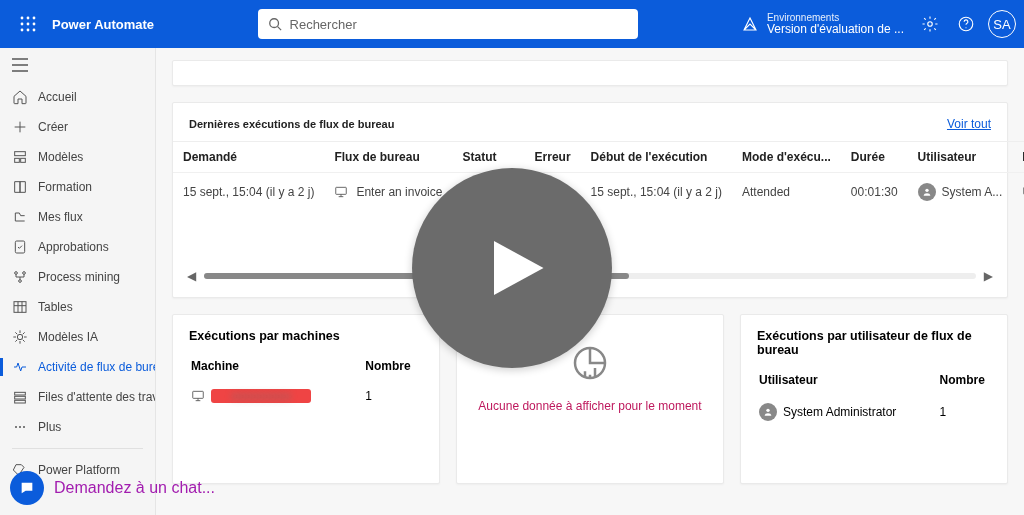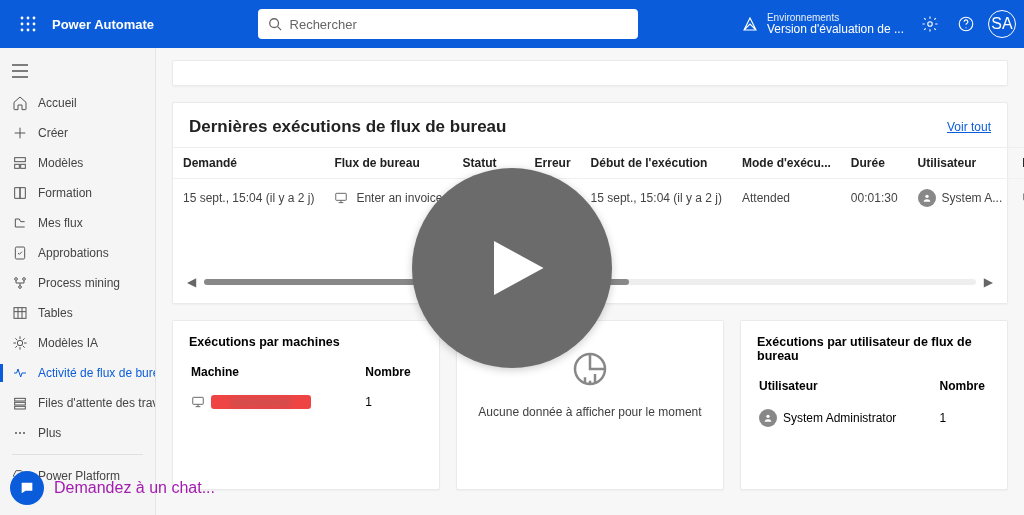--- a/index.html
+++ b/index.html
@@ -13,46 +13,46 @@
   .header-spacer { flex: 1; }
   .search { display: flex; align-items: center; background: #fff; border-radius: 4px; height: 30px; width: 380px; padding: 0 10px; margin: 16px auto; }
   .search svg { width: 14px; height: 14px; fill: #666; }
   .search .ph { color: #666; font-size: 13px; margin-left: 8px; }
   .env-block { display: flex; align-items: center; gap: 8px; margin-right: 8px; cursor: pointer; }
   .env-text { display: flex; flex-direction: column; line-height: 1.1; }
   .env-label { font-size: 10px; opacity: .9; }
   .env-name { font-size: 12px; }
   .hdr-icon { width: 36px; display: flex; align-items: center; justify-content: center; cursor: pointer; }
   .hdr-icon svg { stroke: #fff; fill: none; }
-  .avatar { width: 28px; height: 28px; border-radius: 50%; border: 1px solid #fff; display: flex; align-items: center; justify-content: center; font-size: 16px; margin-left: 4px; cursor: pointer; }
+  .avatar { width: 28px; height: 28px; border-radius: 50%; border: 1px solid #fff; display: flex; align-items: center; justify-content: center; font-size: 13px; margin-left: 4px; cursor: pointer; }
 
   
   .shell { display: flex; height: calc(100% - 48px); }
-  .sidebar { width: 156px; background: #f5f5f5; border-right: 1px solid #e5e5e5; padding-top: 10px; display: flex; flex-direction: column; }
+  .sidebar { width: 156px; background: #f5f5f5; border-right: 1px solid #e5e5e5; padding-top: 4px; display: flex; flex-direction: column; }
   .hamburger { padding: 6px 12px; cursor: pointer; }
   .hamburger svg { stroke: #555; }
   .nav-item { display: flex; align-items: center; gap: 10px; padding: 7px 12px; font-size: 12px; color: #444; cursor: pointer; white-space: nowrap; overflow: hidden; }
   .nav-item svg { width: 16px; height: 16px; stroke: #555; fill: none; flex-shrink: 0; }
   .nav-item.active { color: #0b5cdb; position: relative; }
   .nav-item.active::before { content: ""; position: absolute; left: 0; top: 6px; bottom: 6px; width: 3px; background: #0b5cdb; }
   .nav-item.active svg { stroke: #0b5cdb; }
   .nav-sep { height: 1px; background: #e0e0e0; margin: 6px 12px; }
   .chat-bubble { position: absolute; left: 10px; bottom: 10px; display: flex; align-items: center; gap: 10px; font-size: 16px; color: #a21caf; }
   .chat-circle { width: 34px; height: 34px; border-radius: 50%; background: #0b5cdb; display: flex; align-items: center; justify-content: center; }
   .chat-circle svg { fill: #fff; }
 
   .main { flex: 1; overflow: auto; padding: 12px 16px 16px 16px; background: #f7f7f7; }
 
   .card { background: #fff; border: 1px solid #eaeaea; border-radius: 2px; box-shadow: 0 1px 2px rgba(0,0,0,0.04); }
   .card + .card, .row2 { margin-top: 16px; }
 
   .stub { height: 26px; }
 
   .runs-card .card-head { display: flex; justify-content: space-between; align-items: center; padding: 14px 16px 10px; }
-  .card-title { font-size: 17px; font-weight: 600; color: #222; }
+  .card-title { font-size: 11px; font-weight: 600; color: #222; }
   .see-all { font-size: 12px; color: #0b5cdb; text-decoration: underline; cursor: pointer; }
 
   .table { width: 100%; font-size: 12px; border-collapse: collapse; }
   .table th { text-align: left; font-weight: 600; color: #222; padding: 8px 10px; border-top: 1px solid #eee; white-space: nowrap; }
   .table td { padding: 10px 10px; color: #444; border-top: 1px solid #f0f0f0; white-space: nowrap; }
   .flow-cell { display: flex; align-items: center; gap: 8px; }
   .flow-cell svg { width: 14px; height: 14px; stroke: #555; fill: none; }
   .badge-success { background: #e9f4d7; color: #3a6b00; padding: 2px 8px; border-radius: 2px; font-size: 11px; display: inline-block; }
   .user-cell { display: flex; align-items: center; gap: 6px; }
   .user-cell .dot { width: 18px; height: 18px; border-radius: 50%; background: #888; display: flex; align-items: center; justify-content: center; }
@@ -67,21 +67,21 @@
   .hscroll .thumb { position: absolute; left: 0; top: 0; height: 6px; width: 55%; background: #888; border-radius: 3px; }
 
   .row2 { display: flex; gap: 16px; }
   .col { flex: 1; }
   .col .card { padding: 0; min-height: 170px; }
   .col .card-title2 { font-size: 12.5px; font-weight: 600; padding: 14px 16px 8px; }
   .mini-table th { font-size: 12px; font-weight: 600; text-align: left; padding: 6px 16px; }
   .mini-table td { font-size: 12px; padding: 8px 16px; }
   .mini-table { width: 100%; }
 
-  .empty { display: flex; flex-direction: column; align-items: center; justify-content: center; gap: 16px; padding: 28px 10px; color: #404040; font-size: 12px; }
+  .empty { display: flex; flex-direction: column; align-items: center; justify-content: center; gap: 16px; padding: 28px 10px; color: #be185d; font-size: 12px; }
   .empty svg { stroke: #888; fill: none; }
 
   
   .play-overlay { position: absolute; left: 50%; top: 52%; transform: translate(-50%, -50%); width: 200px; height: 200px; border-radius: 50%; background: #6b6b6b; display: flex; align-items: center; justify-content: center; cursor: pointer; box-shadow: 0 2px 8px rgba(0,0,0,.2); }
   .play-overlay svg { fill: #fff; }
 </style>
 </head>
 <body>
 
 <div class="header">

